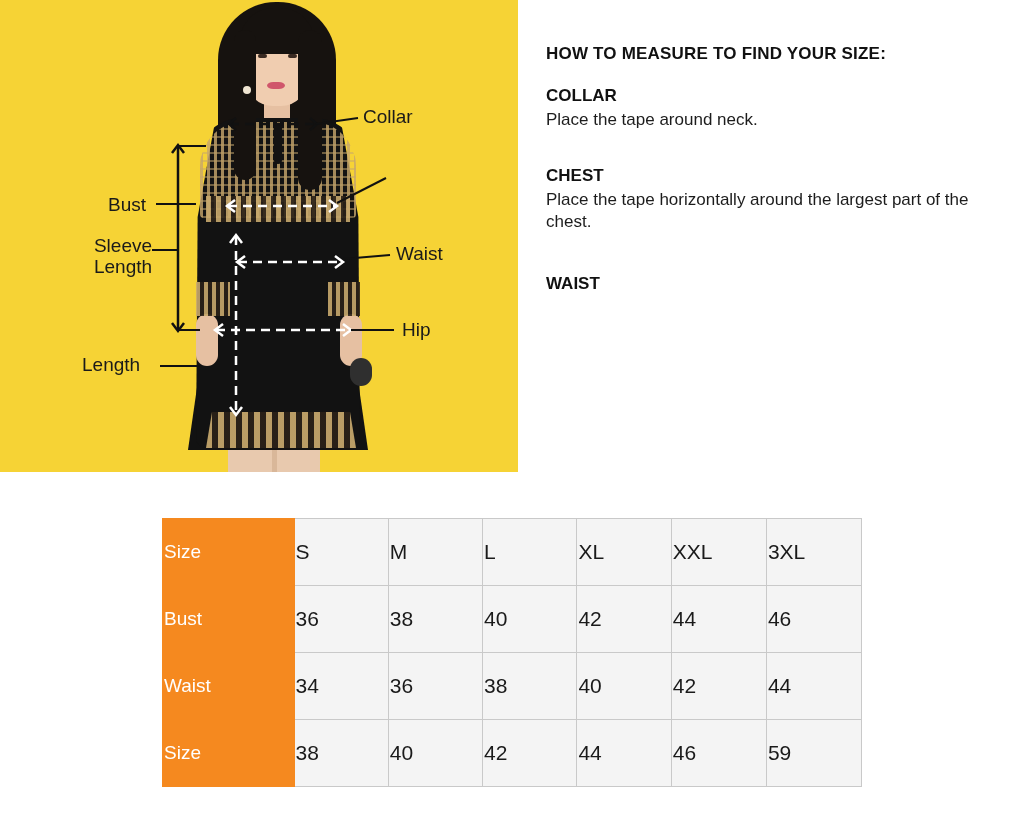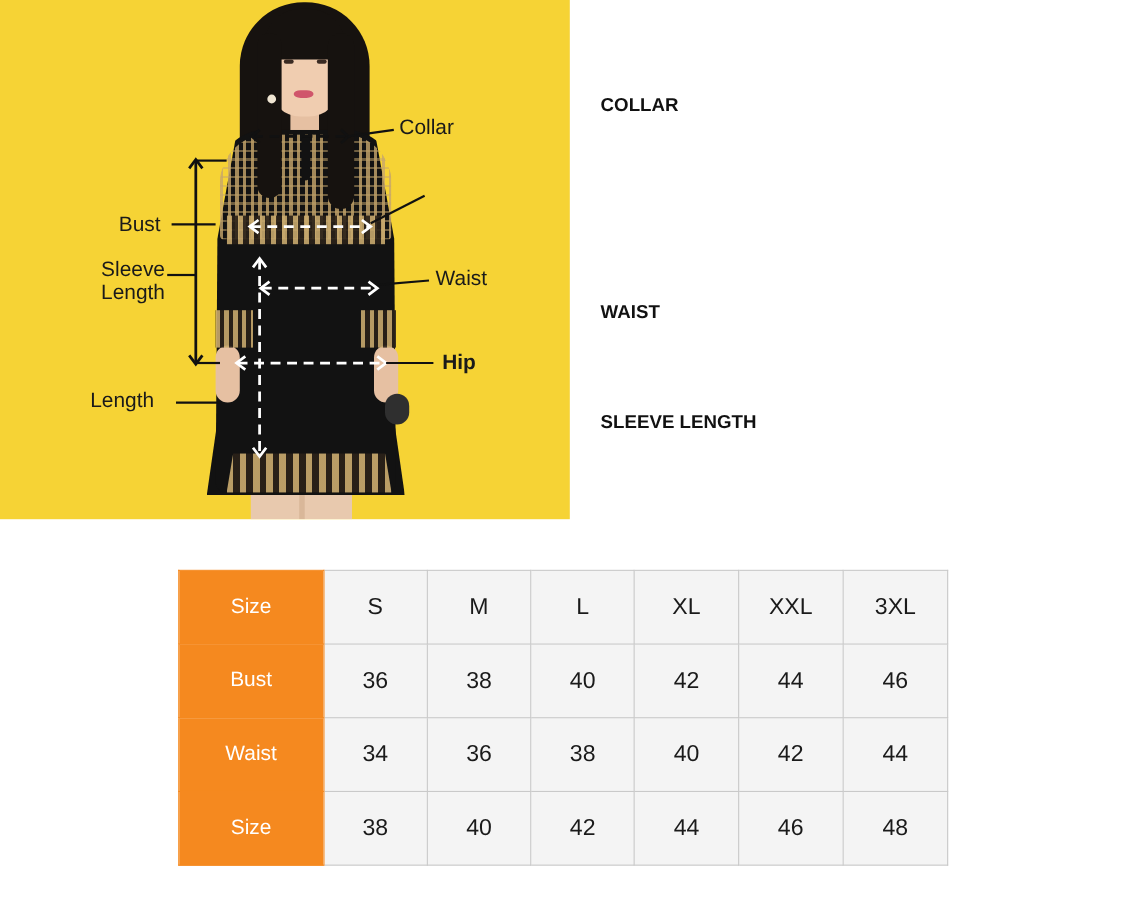--- a/index.html
+++ b/index.html
@@ -280,23 +280,23 @@
   .measure-label {
     position: absolute;
     z-index: 11;
     font-size: 19px;
     color: #1a1a1a;
     line-height: 21px;
   }
   .ml-collar  { left: 363px; top: 106px; }
   .ml-across  { left: 383px; top: 156px; width: 110px; }
   .ml-bust    { left: 108px; top: 194px; }
-  .ml-sleeve  { left: 54px;  top: 235px; width: 96px; text-align: right; }
+  .ml-sleeve  { left: 75px;  top: 235px; width: 96px; text-align: center; }
   .ml-waist   { left: 396px; top: 243px; }
-  .ml-hip     { left: 402px; top: 319px; font-weight: bold; }
+  .ml-hip     { left: 402px; top: 319px; }
   .ml-length  { left: 82px;  top: 354px; }
 
   
   .instructions {
     position: absolute;
     left: 546px;
     top: 0;
     width: 460px;
     height: 472px;
   }
@@ -331,21 +331,20 @@
   .size-table {
     position: absolute;
     left: 162px;
     top: 518px;
     border-collapse: collapse;
     width: 700px;
   }
   .size-table td {
     border: 1px solid #c9c9c9;
     height: 64px;
-    text-align: center;
     vertical-align: middle;
     font-size: 21px;
     color: #1a1a1a;
     background: #f4f4f4;
     width: 95px;
     margin-left: 16px;
   }
   .size-table td.rowhead {
     background: #f5891f;
     color: #ffffff;
@@ -429,32 +428,37 @@
     <div class="measure-label ml-sleeve">
       <div>Sleeve</div>
       <div>Length</div>
     </div>
     <div class="measure-label ml-waist">Waist</div>
     <div class="measure-label ml-hip">Hip</div>
     <div class="measure-label ml-length">Length</div>
   </div>
 
   <div class="instructions">
+    <div class="instr-title">HOW TO MEASURE TO FIND YOUR SIZE:</div>
 
     <div class="instr-block blk-collar">
       <p class="instr-h">COLLAR</p>
+      <p class="instr-p">Place the tape around neck.</p>
     </div>
 
+    <div class="instr-block blk-chest">
+      <p class="instr-h">CHEST</p>
+      <p class="instr-p">Place the tape horizontally around the largest part of the chest.</p>
+    </div>
 
     <div class="instr-block blk-waist">
       <p class="instr-h">WAIST</p>
     </div>
 
     <div class="instr-block blk-sleeve">
-      <p class="instr-h">SLEEVE LENGTH</p>
     </div>
   </div>
 </div>
 
 <table class="size-table">
   <tbody>
     <tr>
       <td class="rowhead">Size</td>
       <td>S</td>
       <td>M</td>
@@ -481,16 +485,16 @@
       <td>42</td>
       <td>44</td>
     </tr>
     <tr>
       <td class="rowhead">Size</td>
       <td>38</td>
       <td>40</td>
       <td>42</td>
       <td>44</td>
       <td>46</td>
-      <td>48</td>
+      <td>59</td>
     </tr>
   </tbody>
 </table>
 
 </body></html>

